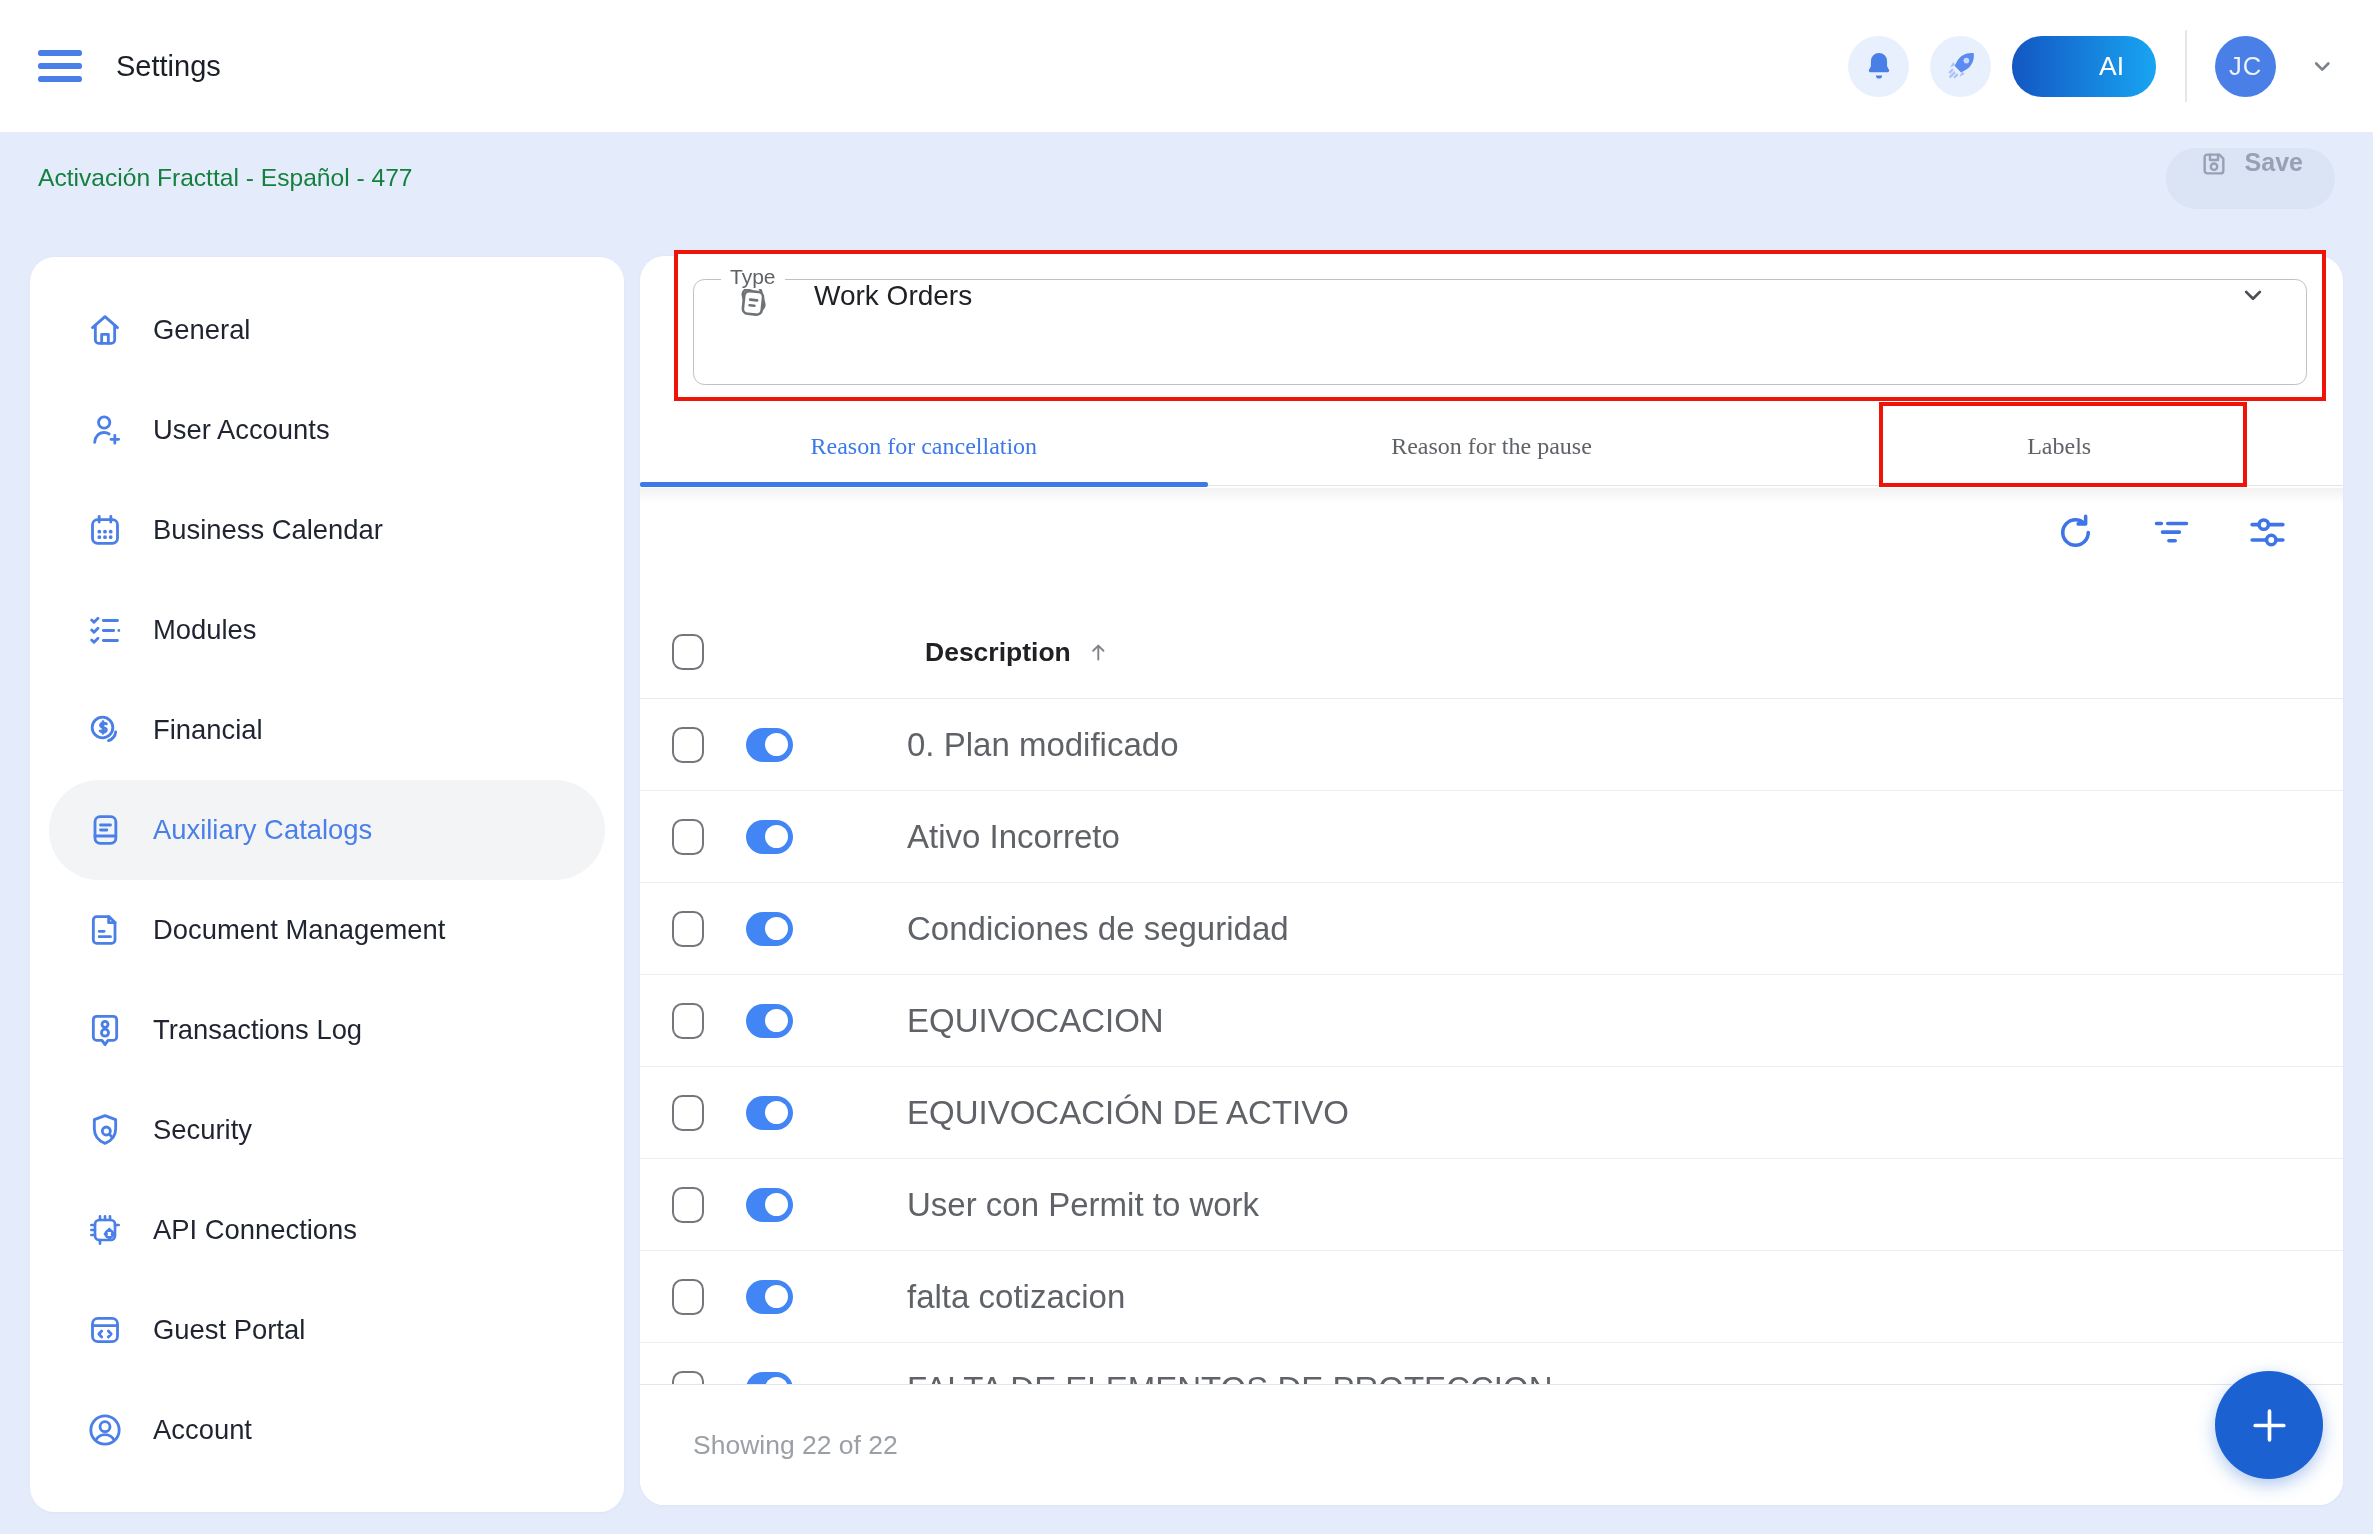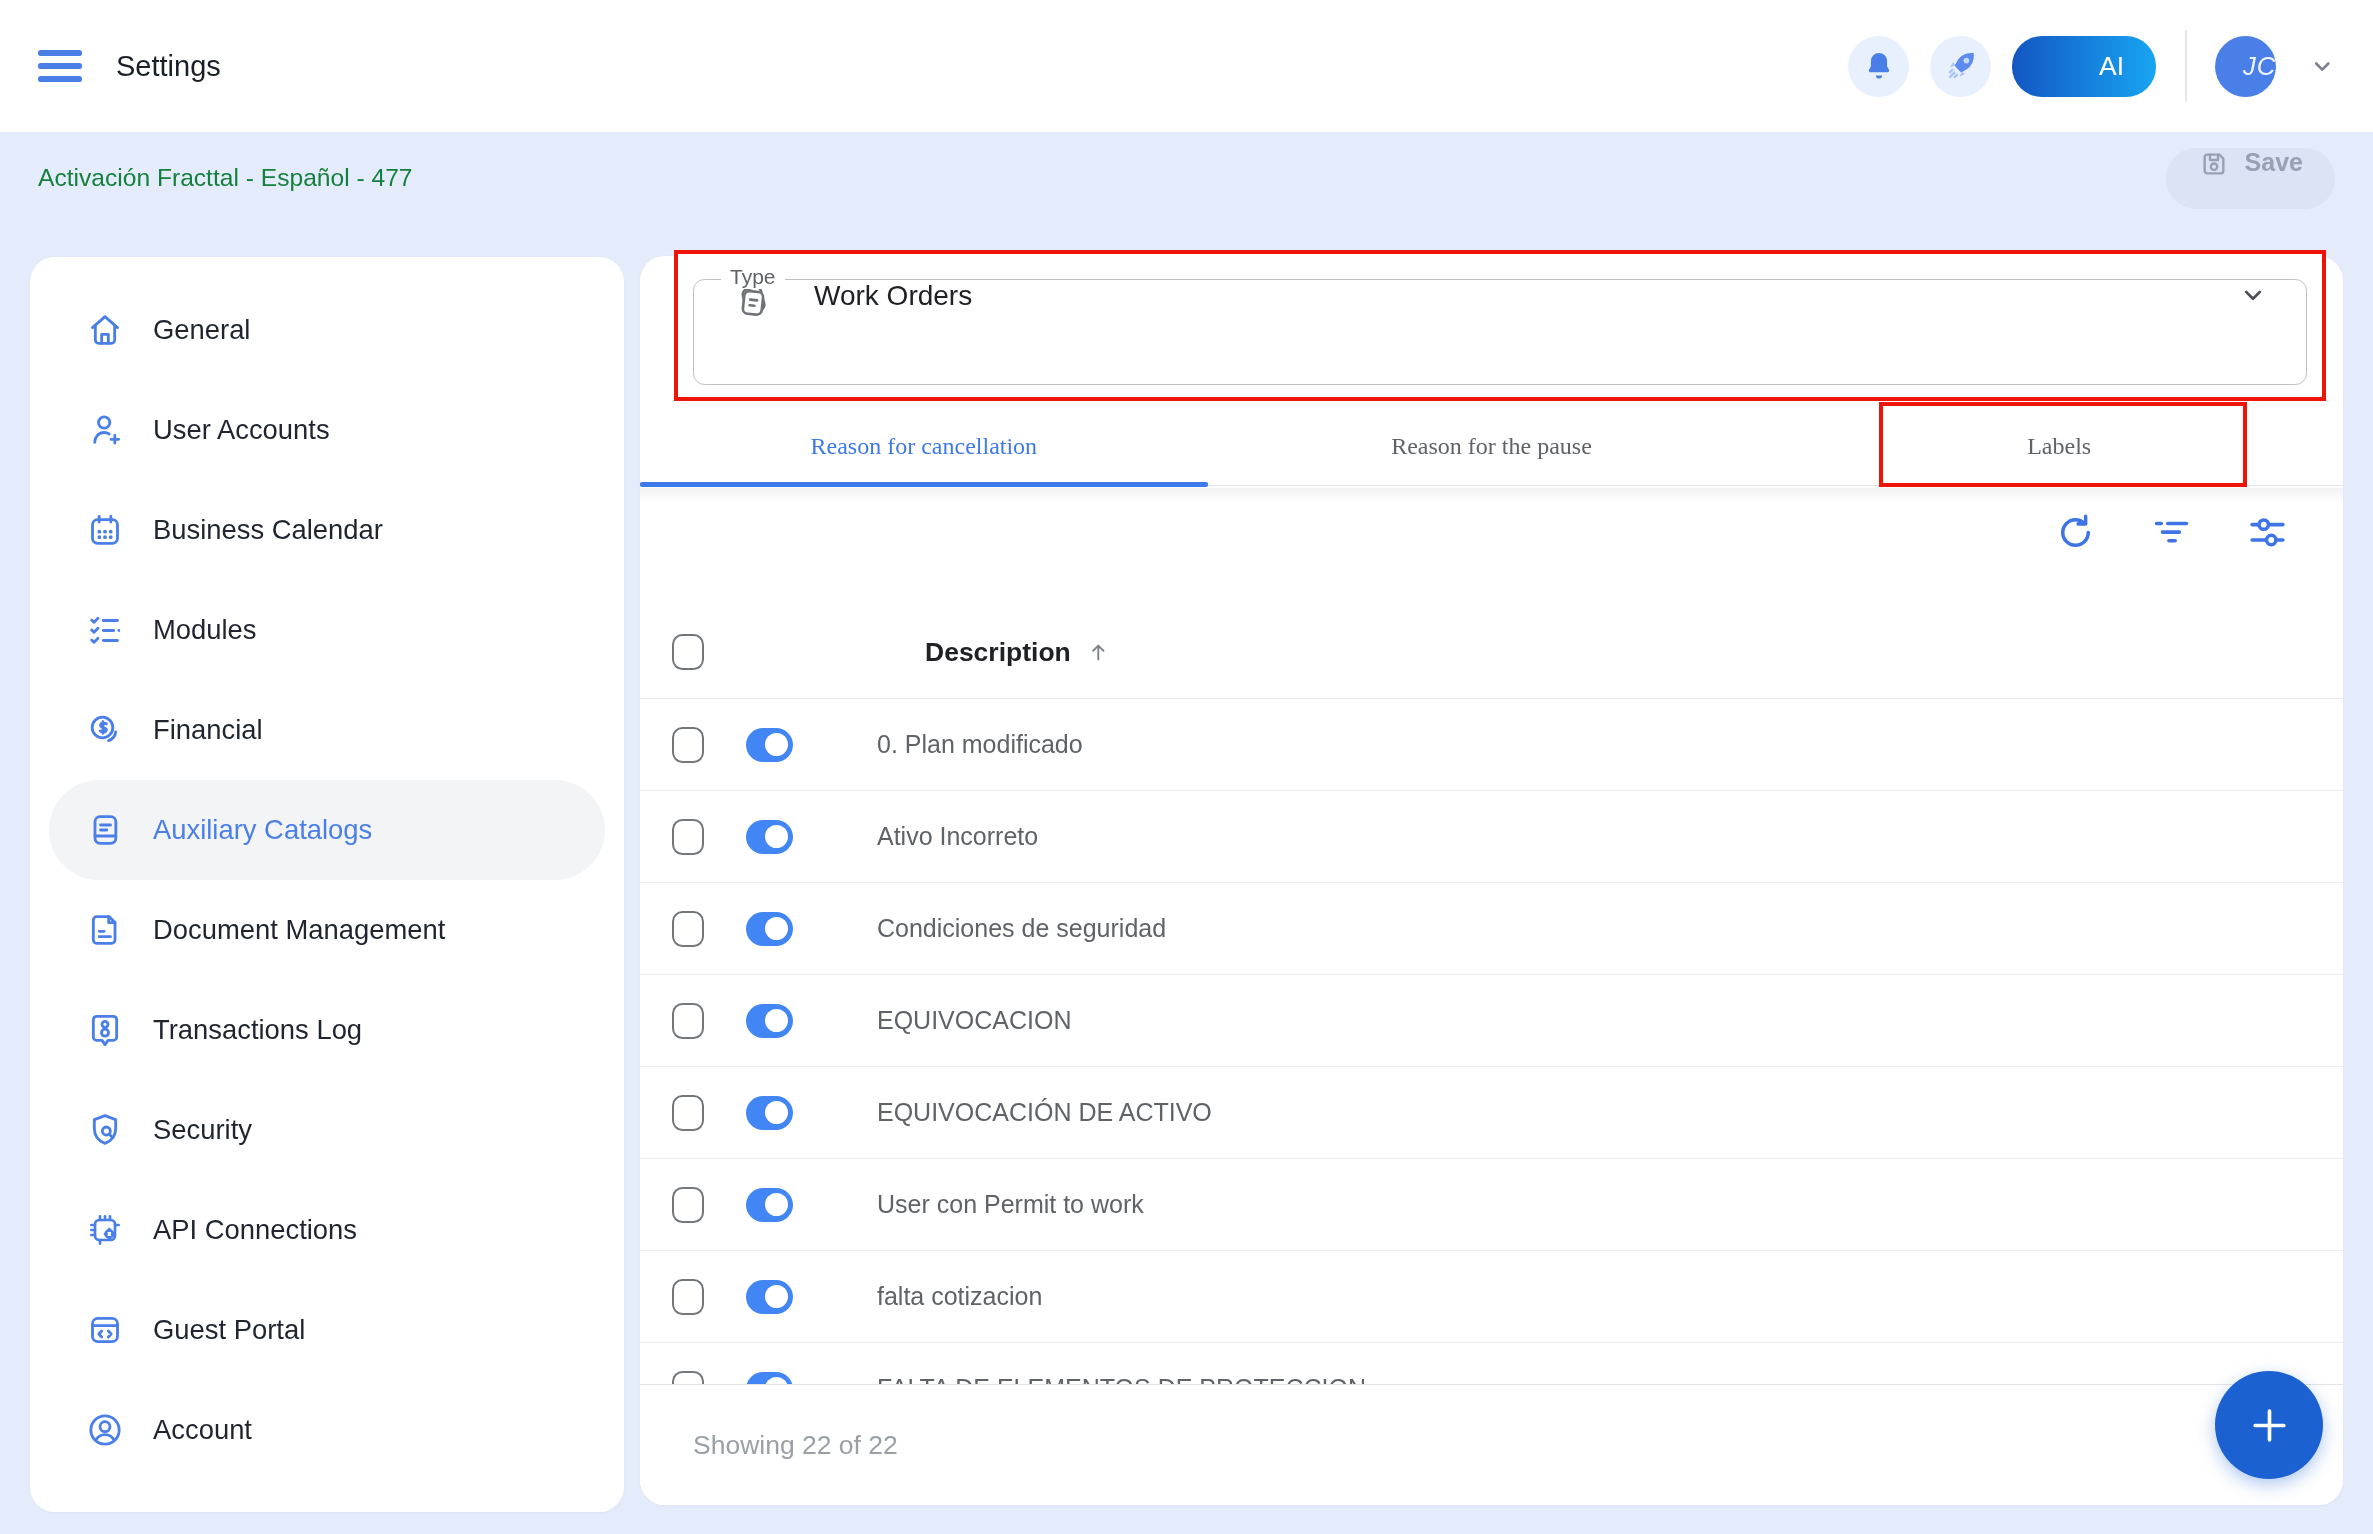--- a/index.html
+++ b/index.html
@@ -28,22 +28,22 @@
   }
   .ai-pill {
     width:144px; height:61px; border-radius:30px;
     background:linear-gradient(90deg,#1356c2,#18a5f2);
     color:#fff; font-size:26.5px; display:flex; align-items:center;
     justify-content:flex-end; padding-right:32px; cursor:pointer;
   }
   .topbar-divider { width:1.9px; height:72px; background:#e5e6ea; margin:0 7.6px; }
   .avatar {
     width:61px; height:61px; border-radius:50%; background:#4a7fe8;
-    color:#eef3fd; font-size:25.6px; display:flex; align-items:center; justify-content:flex-end;
-    cursor:pointer; letter-spacing:0.9px;font-style:italic;
+    color:#eef3fd; font-size:25.6px; display:flex; align-items:center; justify-content:center;
+    cursor:pointer; letter-spacing:0.9px;
   }
   .avatar-chevron { margin-left:11.4px; cursor:pointer; }
 
   
   .page-header {
     position:absolute; top:121px; left:0; right:0; height:114px;
     display:flex; align-items:center; padding:0 38px;
   }
   .breadcrumb { font-size:24.6px; color:#15803d; }
   .save-btn {
@@ -137,21 +137,21 @@
     margin-left:32px; flex:0 0 32px; background:#fff; cursor:pointer;
   }
   .toggle {
     width:47px; height:34px; border-radius:17px; background:#4285f4;
     margin-left:42px; position:relative; flex:0 0 47px; cursor:pointer;
   }
   .toggle::after {
     content:""; position:absolute; width:23px; height:23px; border-radius:50%;
     background:#fff; top:5.7px; left:19px;
   }
-  .row-desc { margin-left:84px; font-size:25px; color:#5f6368; }
+  .row-desc { margin-left:114px; font-size:33px; color:#5f6368; }
 
   
   .card-footer {
     position:absolute; top:1128px; left:0; right:0; bottom:0;
     border-top:0.9px solid #e4e5e7; display:flex; align-items:center;
     border-radius:0 0 24.6px 24.6px; background:#fff;
   }
   .showing { font-size:26.5px; color:#9aa0a6; margin-left:53px; }
 
   .fab {

